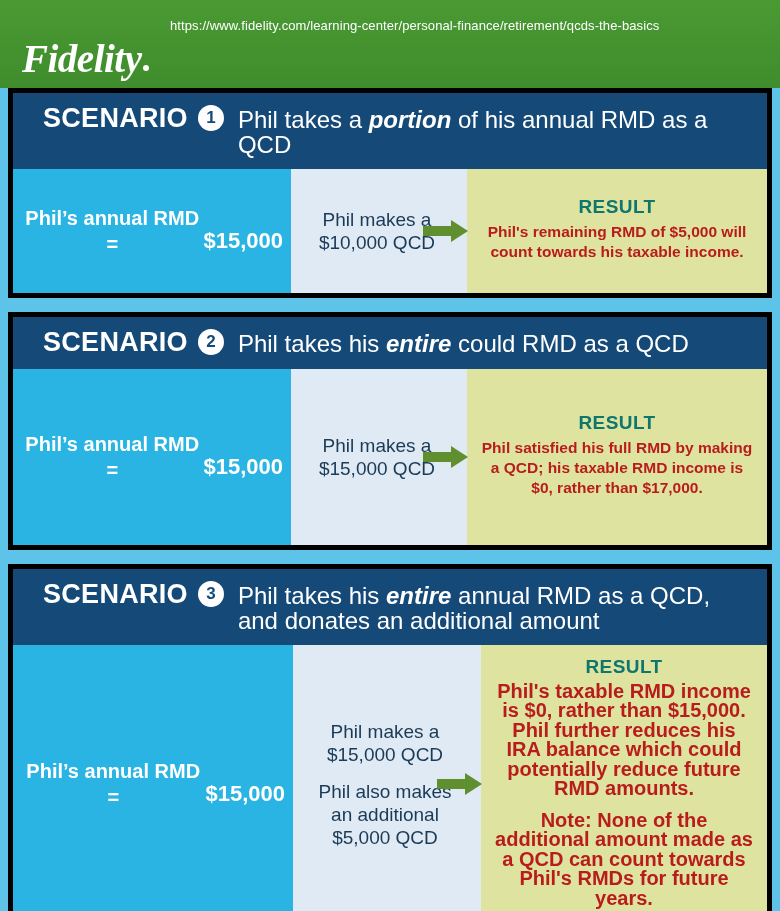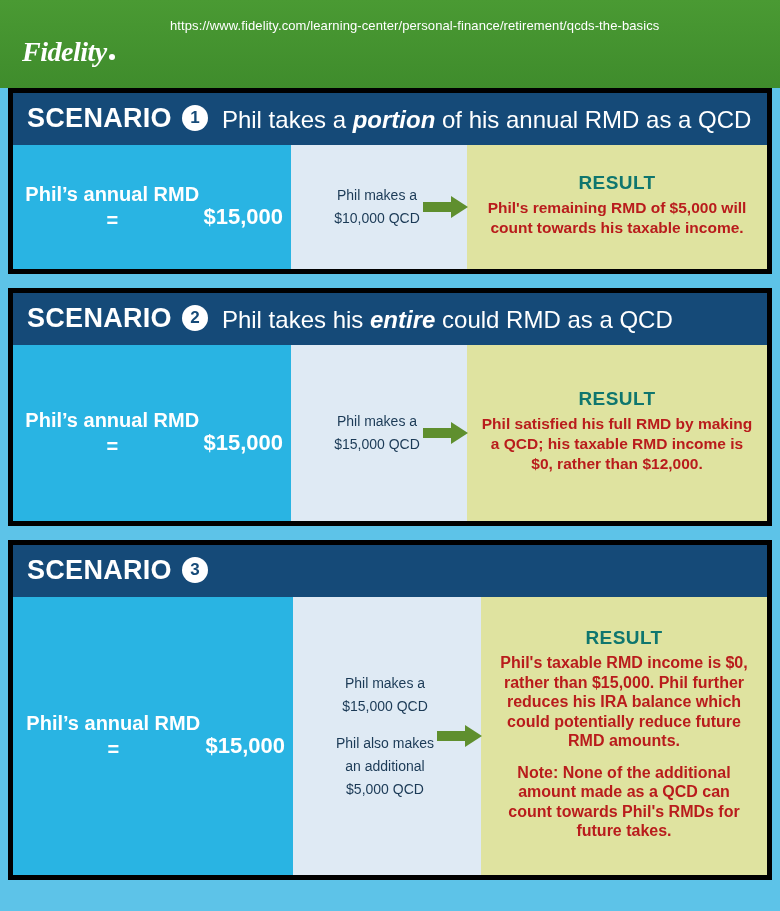--- a/index.html
+++ b/index.html
@@ -39,21 +39,21 @@
     white-space: nowrap;
   }
   .logo {
     position: absolute;
     left: 22px;
     top: 36px;
     color: #ffffff;
     font-family: "Liberation Serif", serif;
     font-style: italic;
     font-weight: bold;
-    font-size: 28px;
+    font-size: 39px;
     letter-spacing: -0.5px;
   }
   .logo-dot {
     display: inline-block;
     width: 6px;
     height: 6px;
     background: #ffffff;
     border-radius: 50%;
     margin-left: 2px;
     vertical-align: baseline;
@@ -78,20 +78,21 @@
     padding: 10px 14px 12px 14px;
     box-sizing: border-box;
   }
   .scenario-word {
     color: #ffffff;
     font-size: 27px;
     font-weight: bold;
     letter-spacing: 0.3px;
     line-height: 30px;
     white-space: nowrap;
+    margin-left: 16px;
   }
   .scenario-num {
     width: 26px;
     height: 26px;
     border-radius: 50%;
     background: #ffffff;
     color: #154a78;
     font-size: 17px;
     font-weight: bold;
     display: flex;
@@ -149,21 +150,21 @@
     flex-direction: column;
     align-items: center;
     justify-content: center;
     color: #1b3a56;
     text-align: center;
     padding: 10px 6px 10px 2px;
     box-sizing: border-box;
     position: relative;
   }
   .mid-block {
-    font-size: 14px;
+    font-size: 19px;
     line-height: 23px;
   }
   .mid-block + .mid-block { margin-top: 14px; }
 
   .arrow {
     position: absolute;
     right: -2px;
     top: 50%;
     transform: translateY(-50%);
     width: 46px;
@@ -214,21 +215,21 @@
     line-height: 20px;
   }
   .result-text + .result-text { margin-top: 12px; }
 
   
   #card-1 .card-body { height: 124px; }
   #card-2 .card-body { height: 176px; }
   #card-3 .card-body { height: 278px; }
   #card-3 .col-rmd { width: 280px; }
   #card-3 .col-result { width: 286px; }
-  #card-3 .result-text { font-size: 16px; line-height: 19.5px; }
+  #card-3 .result-text { font-size: 20px; line-height: 19.5px; }
   #card-2 .result-text { font-size: 15.5px; line-height: 20px; }
 </style>
 </head>
 <body>
 
 <div class="page">
 
   <div class="header">
     <div class="header-url">https://www.fidelity.com/learning-center/personal-finance/retirement/qcds-the-basics</div>
     <div class="logo"><span>Fidelity</span><span class="logo-dot"></span></div>
@@ -272,44 +273,45 @@
       </div>
       <div class="col-mid">
         <div class="mid-block">Phil makes a<br>$15,000 QCD</div>
         <div class="arrow">
             <div class="shaft"></div>
             <div class="head"></div>
           </div>
       </div>
       <div class="col-result">
         <div class="result-title">RESULT</div>
-        <div class="result-text">Phil satisfied his full RMD by making a QCD; his taxable RMD income is $0, rather than $12,000.</div>
+        <div class="result-text">Phil satisfied his full RMD by making a QCD; his taxable RMD income is $0, rather than $17,000.</div>
       </div>
     </div>
   </div>
 
   <div class="card" id="card-3">
     <div class="card-title">
       <div class="scenario-word">SCENARIO</div>
       <div class="scenario-num">3</div>
+      <div class="scenario-desc"><span>Phil takes his </span><i>entire</i><span> annual RMD as a QCD, and donates an additional amount</span></div>
     </div>
     <div class="card-body">
       <div class="col-rmd">
         <div class="l1">Phil’s annual RMD =</div>
         <div class="l2">$15,000</div>
       </div>
       <div class="col-mid">
         <div class="mid-block">Phil makes a<br>$15,000 QCD</div>
         <div class="mid-block">Phil also makes<br>an additional<br>$5,000 QCD</div>
         <div class="arrow">
             <div class="shaft"></div>
             <div class="head"></div>
           </div>
       </div>
       <div class="col-result">
         <div class="result-title">RESULT</div>
         <div class="result-text">Phil's taxable RMD income is $0, rather than $15,000. Phil further reduces his IRA balance which could potentially reduce future RMD amounts.</div>
-        <div class="result-text">Note: None of the additional amount made as a QCD can count towards Phil's RMDs for future takes.</div>
+        <div class="result-text">Note: None of the additional amount made as a QCD can count towards Phil's RMDs for future years.</div>
       </div>
     </div>
   </div>
 
 </div>
 
 </body></html>

